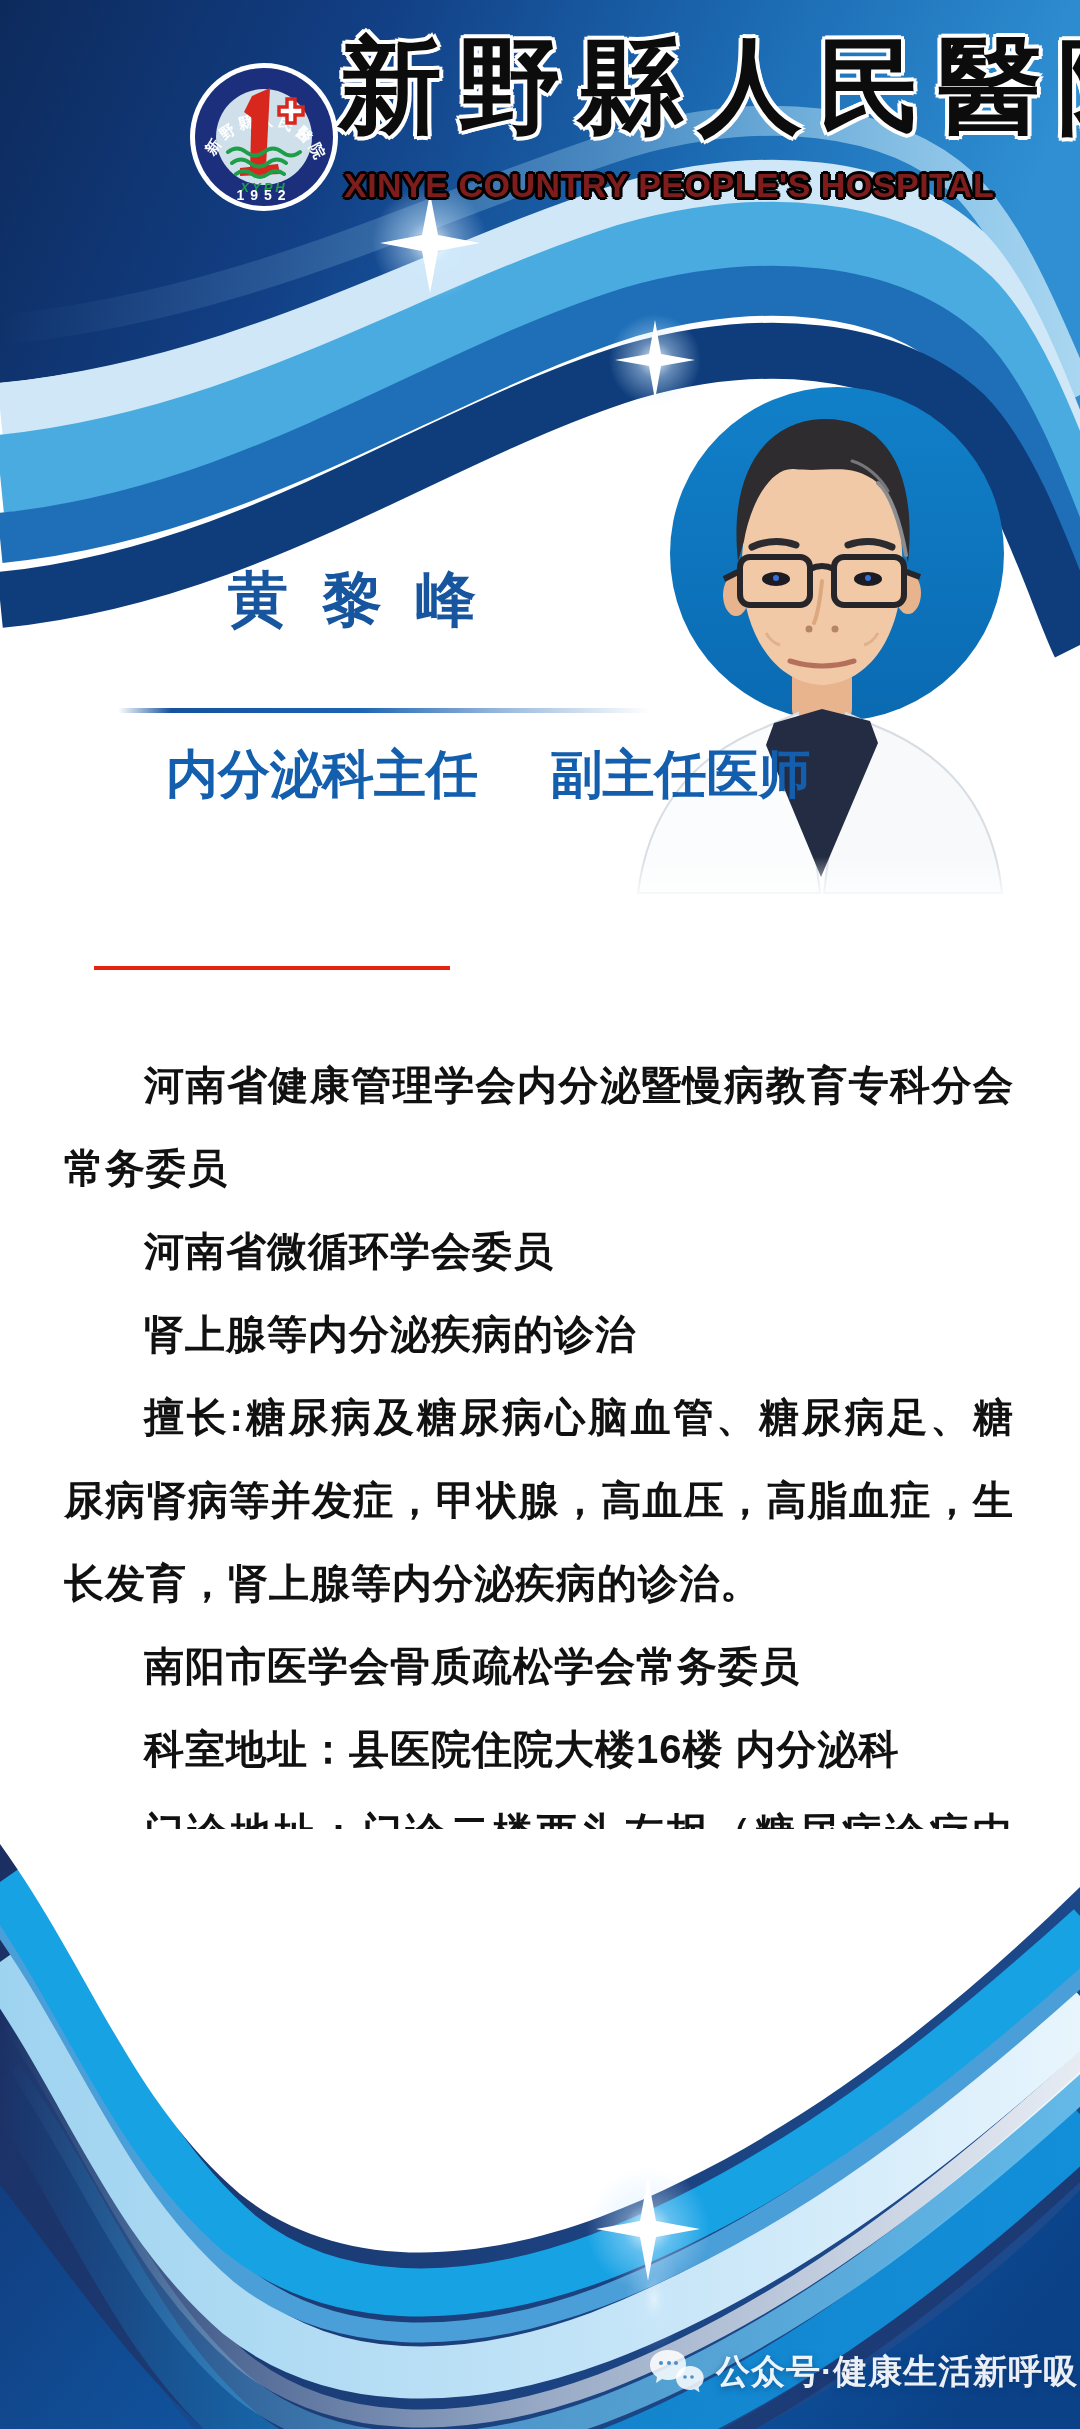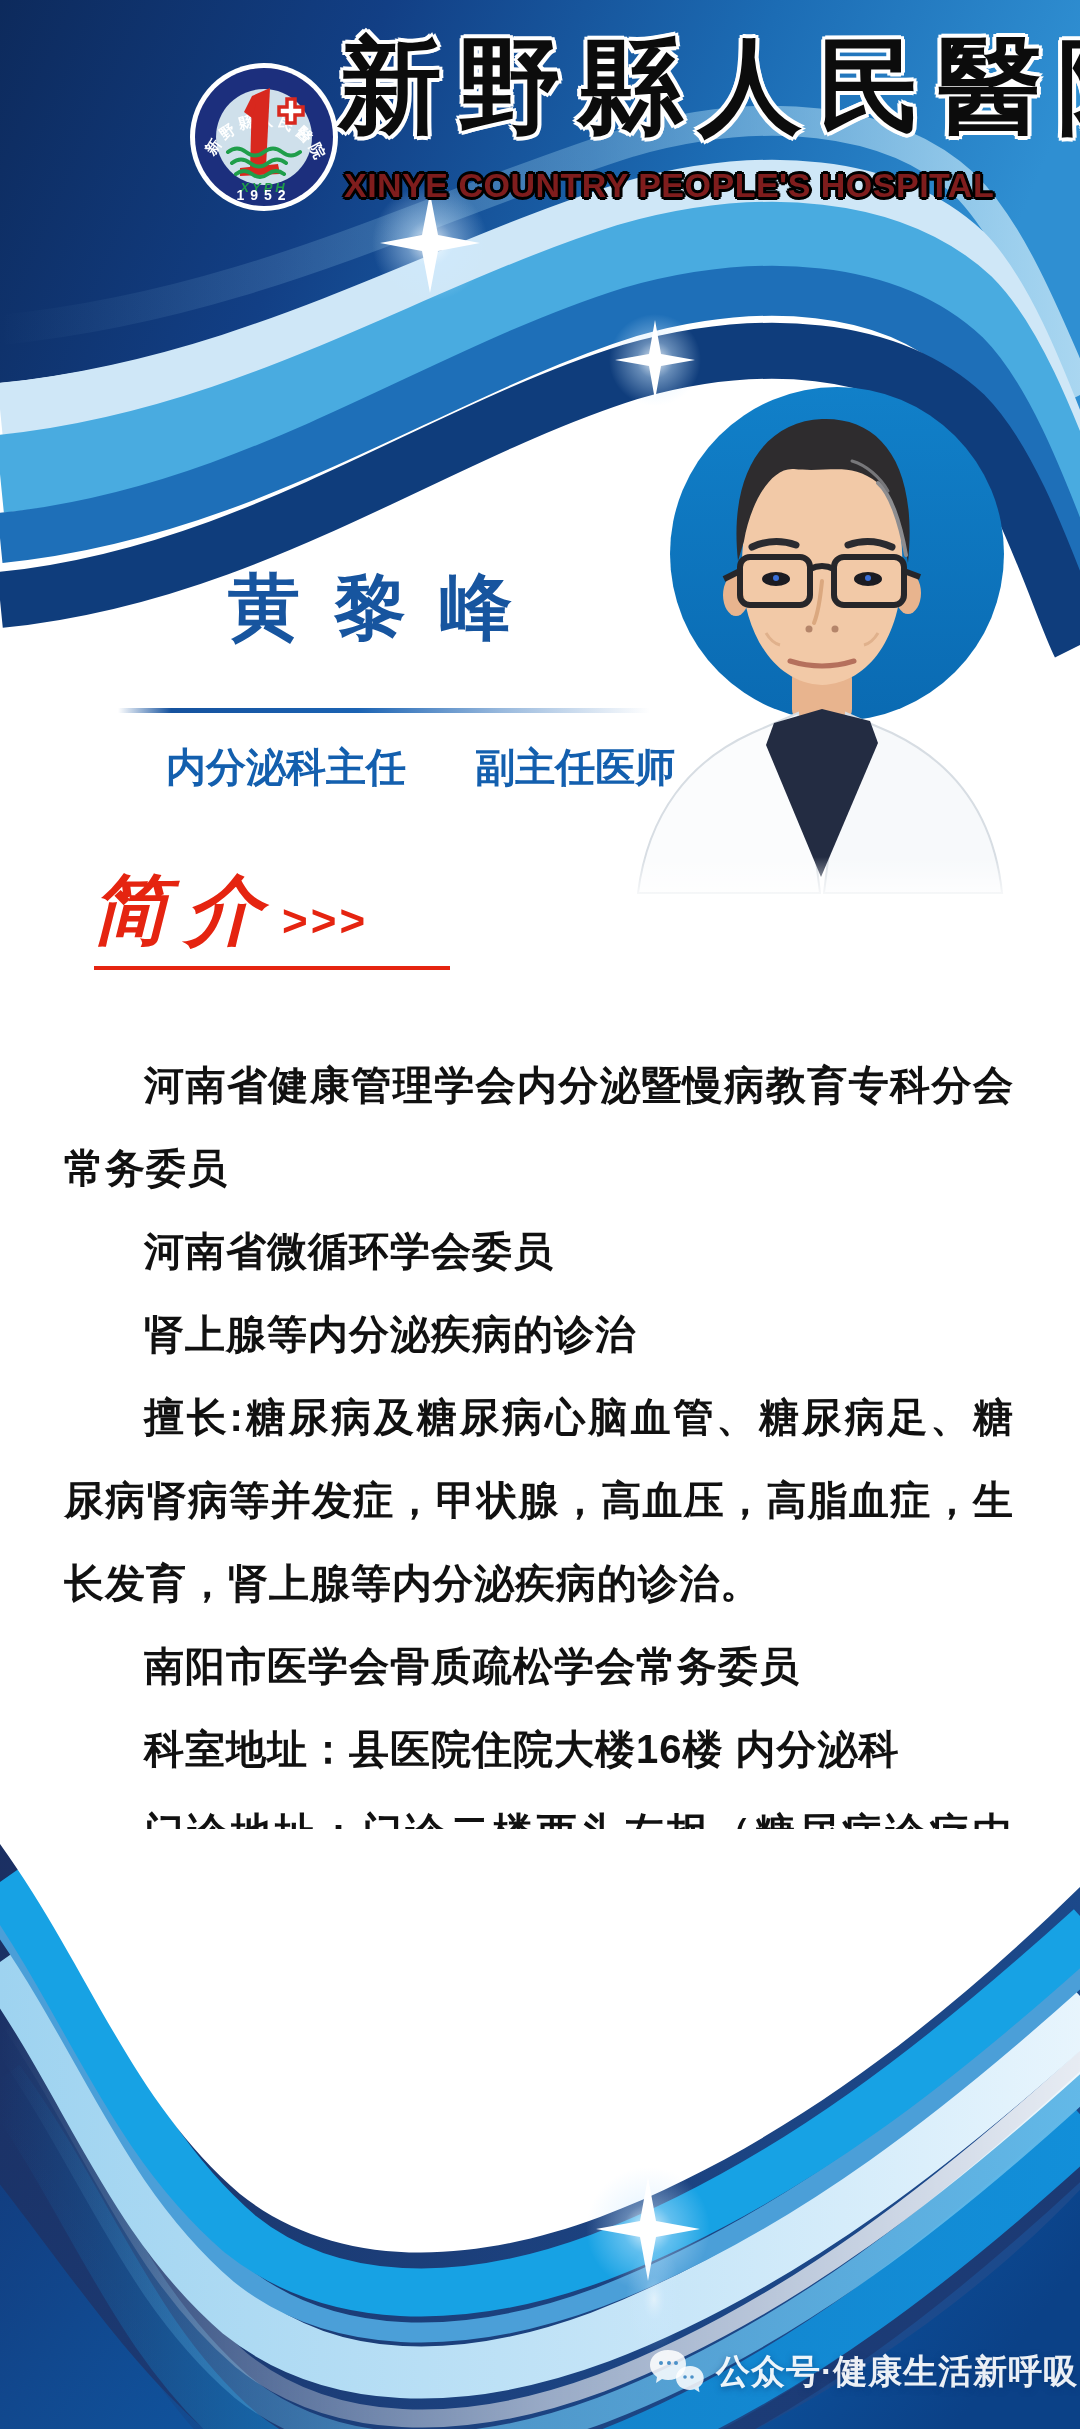--- a/index.html
+++ b/index.html
@@ -9,24 +9,24 @@
   .abs{position:absolute;}
 
   
   .hosp-cn{left:338px;top:28px;width:724px;font-family:"Liberation Serif",serif;font-weight:bold;
            font-size:104px;line-height:118px;color:#0c0c0c;letter-spacing:16px;white-space:nowrap;
            text-shadow:-3px -3px 0 #fff,3px -3px 0 #fff,-3px 3px 0 #fff,3px 3px 0 #fff,0 -4px 0 #fff,0 4px 0 #fff,-4px 0 0 #fff,4px 0 0 #fff;}
   .hosp-en{left:344px;top:166px;width:720px;font-weight:bold;font-size:34px;letter-spacing:0.5px;color:#7f1d1d;white-space:nowrap;
            text-shadow:-2px -2px 0 #000,2px -2px 0 #000,-2px 2px 0 #000,2px 2px 0 #000,0 3px 0 #000,0 -3px 0 #000,3px 0 0 #000,-3px 0 0 #000;}
 
   
-  .doc-name{left:228px;top:560px;font-size:72px;font-weight:900;color:#17559f;letter-spacing:34px;white-space:nowrap;}
+  .doc-name{left:228px;top:560px;font-size:60px;font-weight:900;color:#17559f;letter-spacing:34px;white-space:nowrap;}
   .name-divider{left:118px;top:708px;width:532px;height:5px;
       background:linear-gradient(90deg,rgba(21,82,158,0) 0%,#15529e 10%,#1b63b3 45%,rgba(27,99,179,0.45) 72%,rgba(27,99,179,0) 100%);}
-  .doc-titles{left:166px;top:740px;font-size:40px;font-weight:bold;color:#135fae;white-space:nowrap;}
+  .doc-titles{left:166px;top:740px;font-size:52px;font-weight:bold;color:#135fae;white-space:nowrap;}
   .doc-titles .t2{margin-left:58px;}
 
   
   .intro-heading{left:92px;top:868px;display:flex;align-items:flex-end;}
   .intro-heading .cn{font-family:"Liberation Serif",serif;font-style:italic;font-weight:bold;
       font-size:76px;line-height:84px;color:#e52410;letter-spacing:18px;}
   .intro-heading .arrows{font-size:44px;font-weight:900;color:#e52410;letter-spacing:3px;margin:0 0 6px 2px;}
   .intro-underline{left:94px;top:966px;width:356px;height:4px;background:#e52410;}
 
   
@@ -173,24 +173,20 @@
   <div class="abs hosp-cn">新野縣人民醫院</div>
   <div class="abs hosp-en">XINYE COUNTRY PEOPLE'S HOSPITAL</div>
 
   <div class="abs doc-name">黄黎峰</div>
   <div class="abs name-divider"></div>
   <div class="abs doc-titles">
     <span class="t1">内分泌科主任</span>
     <span class="t2">副主任医师</span>
   </div>
 
-  <div class="abs intro-heading">
-    <span class="cn">简介</span>
-    <span class="arrows">&gt;&gt;&gt;</span>
-  </div>
   <div class="abs intro-underline"></div>
 
   <div class="abs intro-body">
     <p>河南省健康管理学会内分泌暨慢病教育专科分会常务委员</p>
     <p>河南省微循环学会委员</p>
     <p>肾上腺等内分泌疾病的诊治</p>
     <p>擅长:糖尿病及糖尿病心脑血管、糖尿病足、糖尿病肾病等并发症，甲状腺，高血压，高脂血症，生长发育，肾上腺等内分泌疾病的诊治。</p>
     <p>南阳市医学会骨质疏松学会常务委员</p>
     <p class="contact-line"><span class="lbl">科室地址：</span><span class="val">县医院住院大楼16楼 内分泌科</span></p>
     <p class="contact-line"><span class="lbl">门诊地址：</span><span class="val">门诊二楼西头左拐（糖尿病诊疗中心）</span></p>

